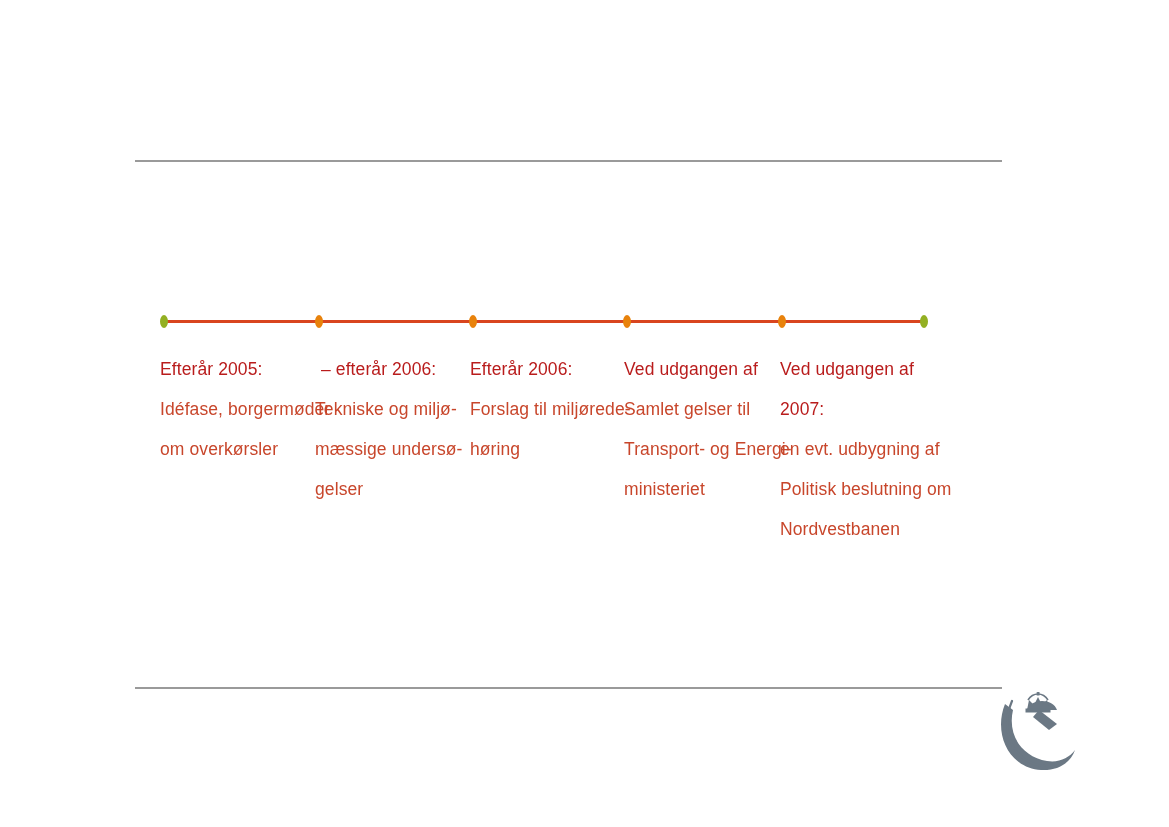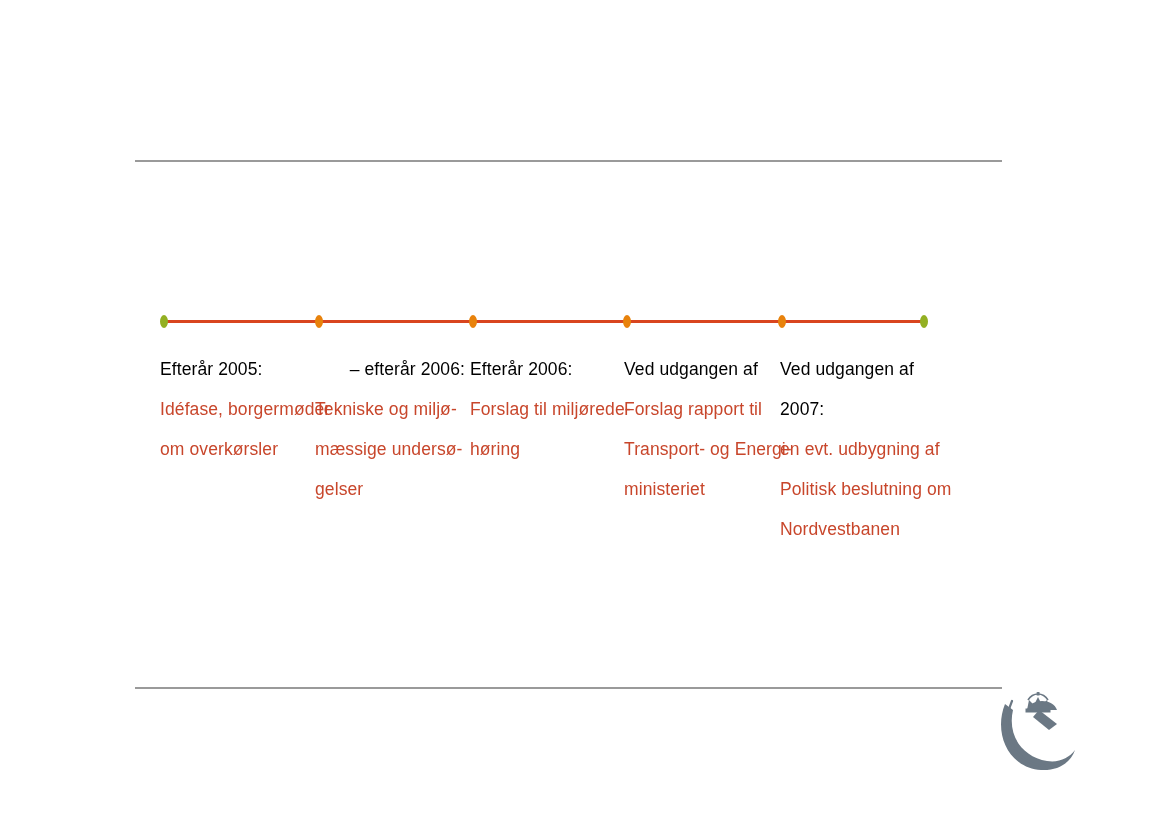--- a/index.html
+++ b/index.html
@@ -74,28 +74,27 @@
     width: 150px;
   }
   .col .line {
     display: block;
     font-size: 17.5px;
     line-height: 40px;
     letter-spacing: 0.1px;
     white-space: nowrap;
   }
   .col .line.head {
-    color: #000000;
+    color: #b91c1c;
   }
   .col .line.body {
     color: #c8462b;
   }
   .col .line.indent {
     padding-left: 6px;
-    text-align: right;
   }
 
   
   .logo {
     position: absolute;
     left: 995px;
     top: 692px;
     width: 86px;
     height: 84px;
   }
@@ -134,21 +133,21 @@
     </div>
 
     <div class="col" style="left:310px;width:150px;">
       <span class="line head">Efterår 2006:</span>
       <span class="line body">Forslag til miljørede-</span>
       <span class="line body">høring</span>
     </div>
 
     <div class="col" style="left:464px;width:150px;">
       <span class="line head">Ved udgangen af</span>
-      <span class="line body">Forslag rapport til</span>
+      <span class="line body">Samlet gelser til</span>
       <span class="line body">Transport- og Energi-</span>
       <span class="line body">ministeriet</span>
     </div>
 
     <div class="col" style="left:620px;width:160px;">
       <span class="line head">Ved udgangen af</span>
       <span class="line head">2007:</span>
       <span class="line body">en evt. udbygning af</span>
       <span class="line body">Politisk beslutning om</span>
       <span class="line body">Nordvestbanen</span>

